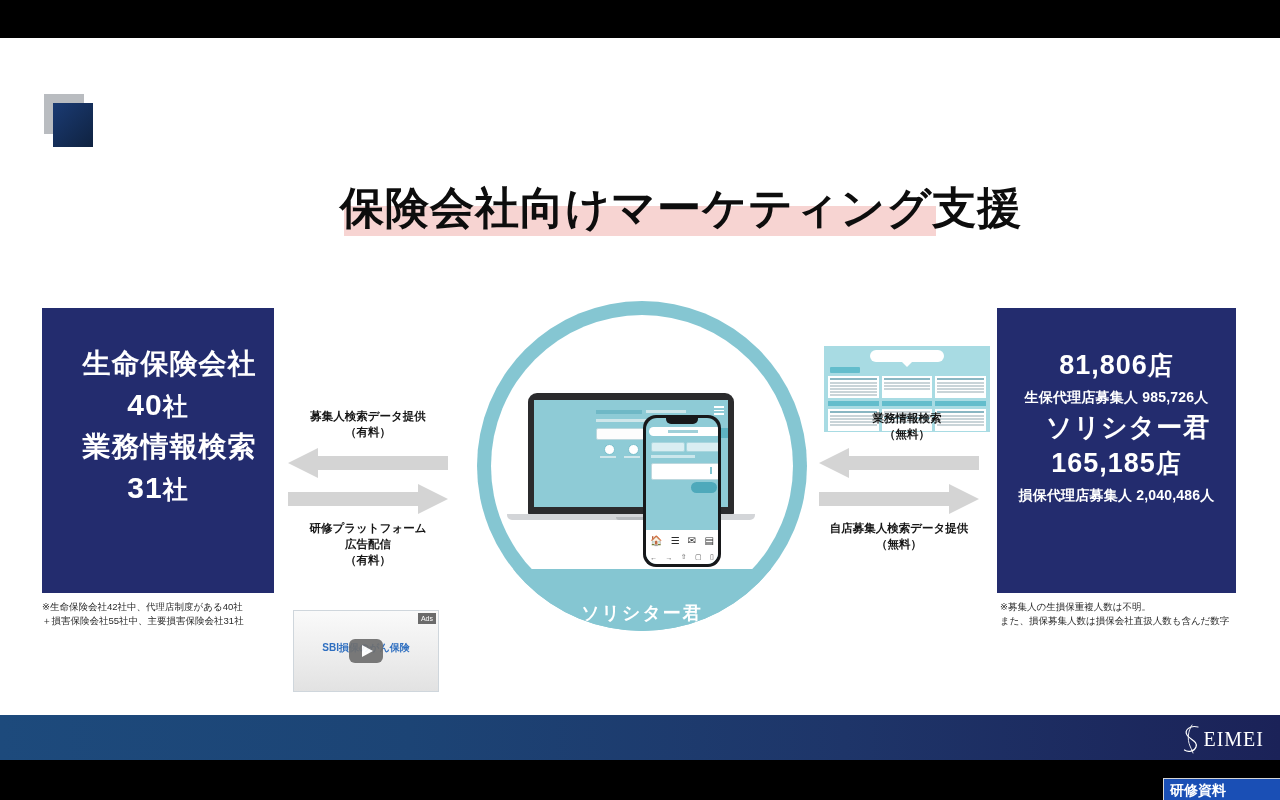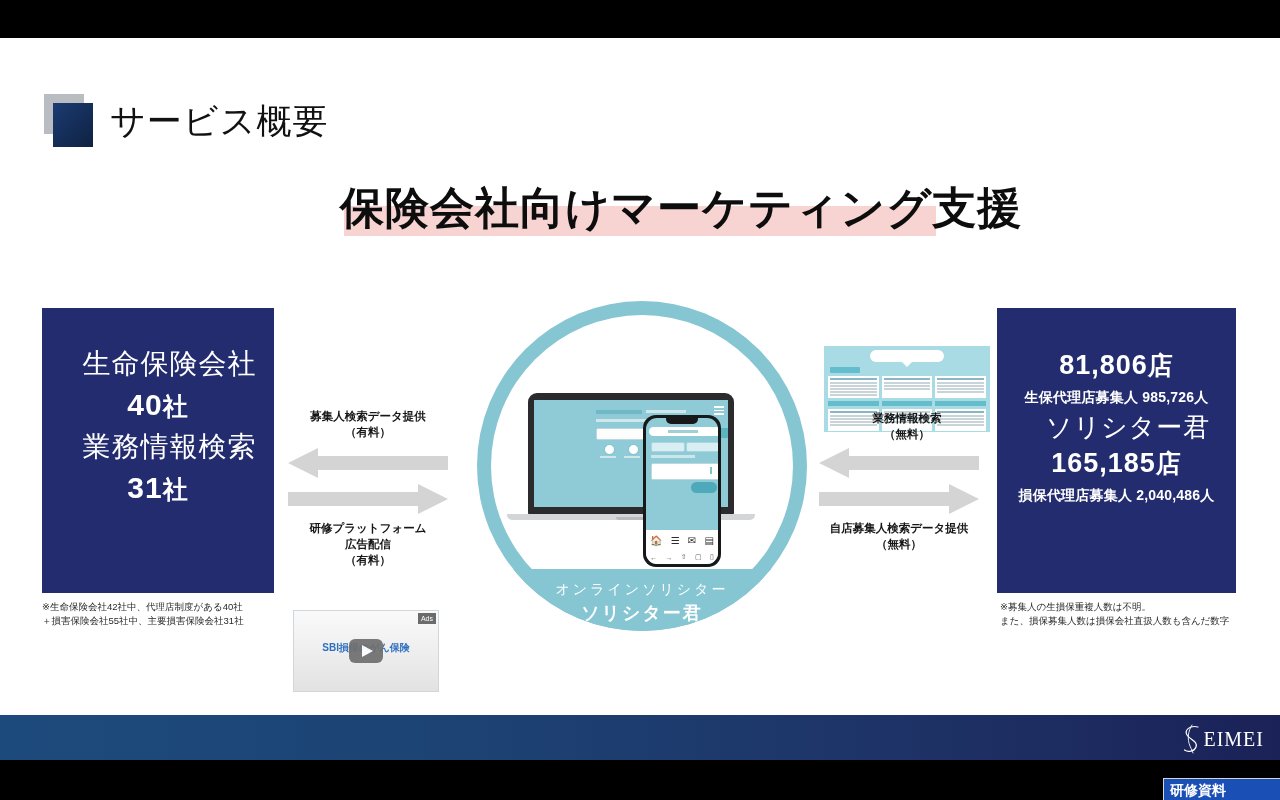--- a/index.html
+++ b/index.html
@@ -95,21 +95,21 @@
     width: 232px; height: 285px;
     padding-top: 38px;
   }
   .panel-right {
     left: 997px; top: 270px;
     width: 239px; height: 285px;
     padding-top: 38px;
   }
   .p-big {
     font-size: 28px;
-    font-weight: normal;
+    font-weight: bold;
     line-height: 36px;
     letter-spacing: 1px;
     padding-left: 23px;
   }
   .p-num {
     font-size: 30px;
     font-weight: bold;
     line-height: 46px;
     letter-spacing: 1px;
   }
@@ -461,21 +461,20 @@
 <body>
 
 <div class="stage">
 
   <div class="bar-top"></div>
 
   <div class="slide">
 
     <div class="hdr-sq-shadow"></div>
     <div class="hdr-sq"></div>
-    <div class="hdr-title">サービス概要</div>
 
     <div class="main-title-wrap">
       <div class="main-title-hl"></div>
       <div class="main-title-txt">保険会社向けマーケティング支援</div>
     </div>
 
     <div class="panel panel-left">
       <div class="p-big">生命保険会社</div>
       <div class="p-num"><span>40</span><span class="unit">社</span></div>
       <div class="p-big">業務情報検索</div>
@@ -559,21 +558,20 @@
               <span>⇧</span>
               <span>▢</span>
               <span>▯</span>
             </div>
           </div>
         </div>
 
       </div>
       <div class="circle-band"></div>
       <div class="circle-label">
-        <span class="l1">オンラインソリシター</span>
         <span class="l2">ソリシター君</span>
       </div>
     </div>
 
     <div class="shot">
       <div class="shot-pill"></div>
       <div class="shot-pill-tip"></div>
       <div class="shot-chip"></div>
       <div class="shot-grid">
         <div class="shot-card">

